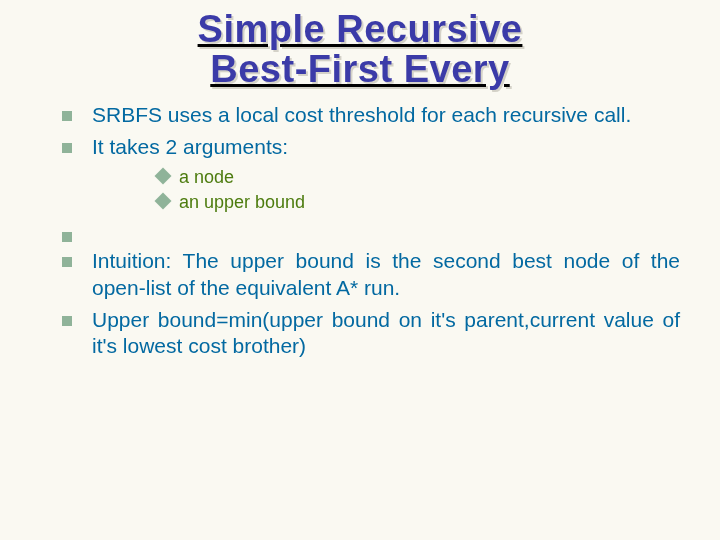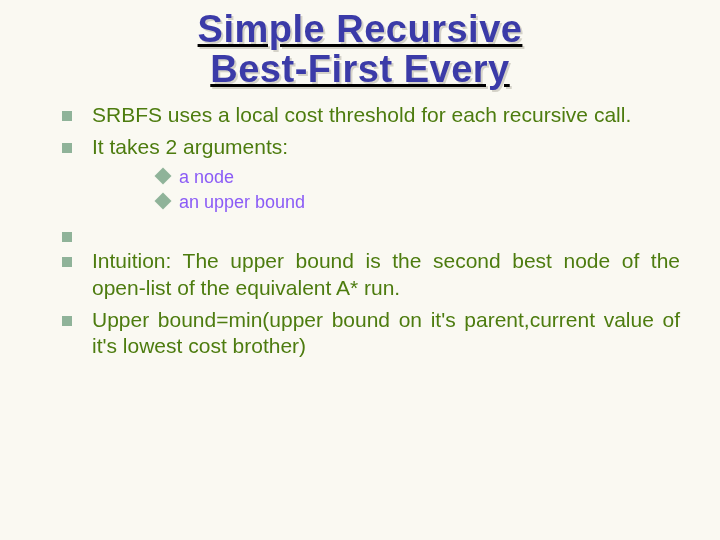--- a/index.html
+++ b/index.html
@@ -38,21 +38,21 @@
   .bullet-square {
     flex-shrink: 0;
     width: 10px;
     height: 10px;
     background: #8fb399;
     margin-top: 9px;
     margin-right: 20px;
   }
   .bullet-text {
     font-size: 21px;
-    color: #4d7c0f;
+    color: #0369a1;
     line-height: 1.25;
     text-align: justify;
   }
   .subbullets {
     padding-left: 95px;
     margin-top: 2px;
     margin-bottom: 10px;
   }
   .sub-row {
     display: flex;
@@ -63,21 +63,21 @@
     flex-shrink: 0;
     width: 12px;
     height: 12px;
     margin-top: 4px;
     margin-right: 10px;
     background: #8fb399;
     transform: rotate(45deg);
   }
   .sub-text {
     font-size: 18px;
-    color: #8b5cf6;
+    color: #4d7c0f;
     line-height: 1.25;
   }
 </style>
 </head>
 <body>
 
 <div class="title">
   <div class="title-line">Simple Recursive</div>
   <div class="title-line">Best-First Every</div>
 </div>

